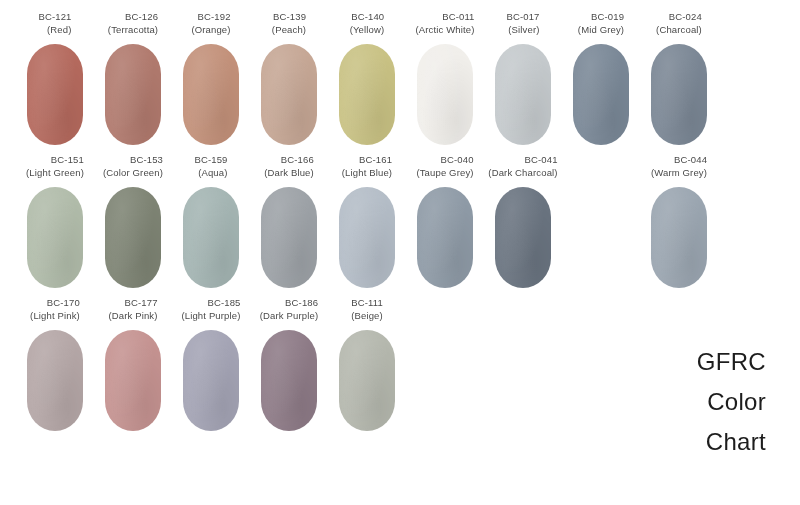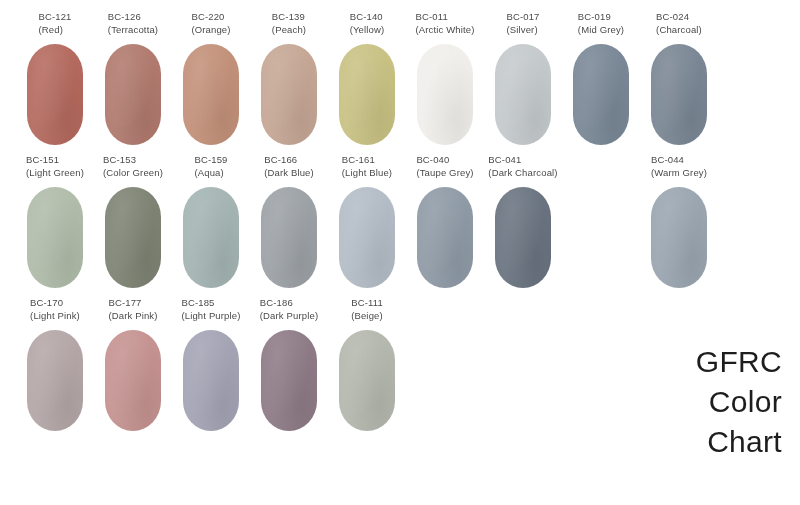--- a/index.html
+++ b/index.html
@@ -38,21 +38,21 @@
     display: flex;
     flex-direction: column;
     align-items: center;
   }
 
   .swatch-cell.spacer {
     visibility: hidden;
   }
 
   .swatch-label {
-    text-align: left;
+    text-align: right;
     font-size: 9.5px;
     line-height: 12.5px;
     color: #4a4a4a;
     letter-spacing: 0.15px;
     height: 27px;
     padding-top: 1px;
     white-space: nowrap;
     font-family: "Liberation Sans", sans-serif;
   }
 
@@ -78,26 +78,26 @@
     border-radius: inherit;
     background:
       radial-gradient(ellipse at 30% 22%, rgba(255,255,255,0.13), rgba(255,255,255,0) 58%),
       radial-gradient(ellipse at 70% 76%, rgba(0,0,0,0.07), rgba(0,0,0,0) 62%),
       radial-gradient(ellipse at 18% 82%, rgba(255,255,255,0.07), rgba(255,255,255,0) 50%);
     pointer-events: none;
   }
 
   #wordmark {
     position: absolute;
-    right: 18px;
+    right: 34px;
     bottom: 43px;
     text-align: right;
     font-family: "Liberation Sans", sans-serif;
     font-weight: 400;
-    font-size: 30px;
+    font-size: 24px;
     line-height: 40px;
     color: #1d1d1d;
     letter-spacing: 0.3px;
   }
   #wordmark span {
     display: block;
   }
 </style>
 </head>
 <body>
@@ -114,21 +114,21 @@
       </div>
       <div class="swatch-cell">
         <div class="swatch-label">
           <span class="swatch-code">BC-126</span>
           <span class="swatch-name">(Terracotta)</span>
         </div>
         <div class="swatch-chip" style="background-color: rgb(177, 122, 110);"></div>
       </div>
       <div class="swatch-cell">
         <div class="swatch-label">
-          <span class="swatch-code">BC-220</span>
+          <span class="swatch-code">BC-192</span>
           <span class="swatch-name">(Orange)</span>
         </div>
         <div class="swatch-chip" style="background-color: rgb(195, 145, 122);"></div>
       </div>
       <div class="swatch-cell">
         <div class="swatch-label">
           <span class="swatch-code">BC-139</span>
           <span class="swatch-name">(Peach)</span>
         </div>
         <div class="swatch-chip" style="background-color: rgb(198, 167, 149);"></div>

